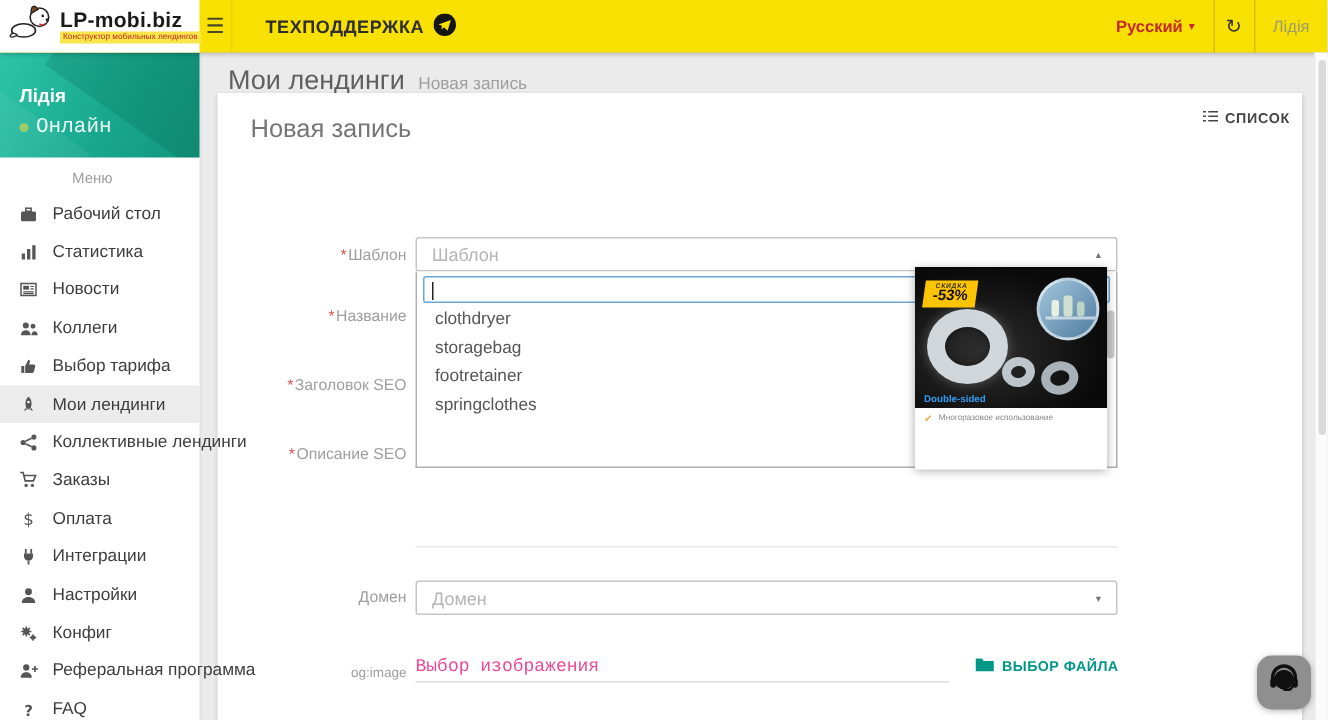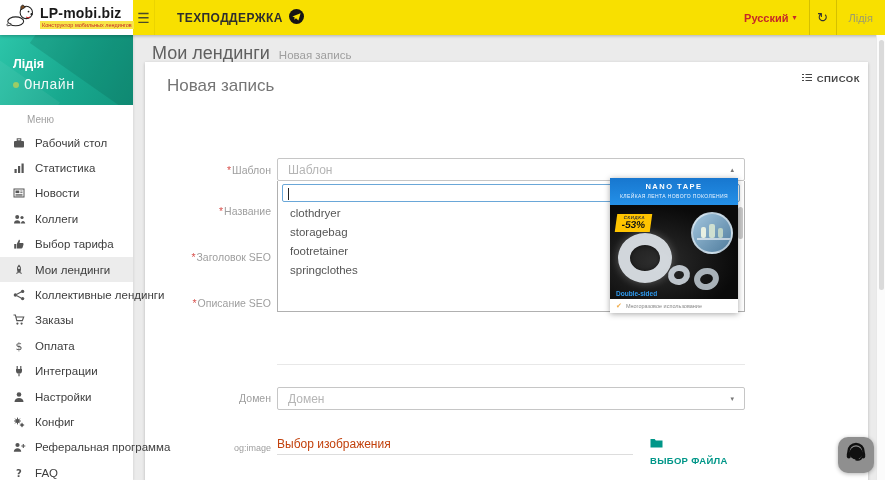--- a/index.html
+++ b/index.html
@@ -23,21 +23,21 @@
 
   
   .sidebar { position:absolute; left:0; top:35px; bottom:0; width:133px; background:#fff; box-shadow:1px 0 2px rgba(0,0,0,.08); z-index:20; }
   .hero { position:relative; height:70px; background:linear-gradient(118deg,#2cc5a9 0%,#18a88e 55%,#12967e 100%); overflow:hidden; }
   .hero-shape1 { position:absolute; width:150px; height:100px; background:rgba(0,60,50,.15); transform:rotate(35deg); left:45px; top:-40px; }
   .hero-shape2 { position:absolute; width:120px; height:90px; background:rgba(255,255,255,.06); transform:rotate(35deg); left:-75px; top:25px; }
   .hero-name { position:absolute; left:13px; top:22px; color:#fff; font-size:12.5px; font-weight:bold; }
   .hero-status { position:absolute; left:13px; top:42px; display:flex; align-items:center; gap:5px; }
   .hero-dot { width:6px; height:6px; border-radius:50%; background:#9ccc65; }
   .hero-status-label { color:rgba(255,255,255,.92); font-size:14px;font-family:Liberation Mono, monospace; }
-  .menu-label { margin:9px 0 5px 27px; font-size:10px; color:#9e9e9e; }
+  .menu-label { margin:9px 0 5px 1px; font-size:10px; color:#9e9e9e;padding-left:47px; }
   .menu-item { height:25.4px; display:flex; align-items:center; gap:9px; padding-left:12px; cursor:pointer; }
   .menu-item.active { background:#ececec; }
   .mi-icon { width:14px; display:flex; justify-content:center; align-items:center; flex:none; }
   .mi-label { font-size:11.5px; color:#3d3d3d; white-space:nowrap; }
 
   
   .main { position:absolute; left:133px; top:35px; right:0; bottom:0; background:#ebebeb; }
   .breadcrumb { padding:8px 0 0 19px; display:flex; align-items:baseline; gap:9px; }
   .bc-title { font-size:18px; color:#606060; }
   .bc-sub { font-size:11.5px; color:#9e9e9e; }
@@ -84,22 +84,22 @@
   .ring-s1 { position:absolute; left:58px; top:60px; width:22px; height:20px; border:6px solid rgba(217,226,234,.85); border-radius:50%; transform:rotate(-10deg); }
   .ring-s2 { position:absolute; left:84px; top:63px; width:25px; height:22px; border:6px solid rgba(206,217,226,.8); border-radius:50%; transform:rotate(-14deg); }
   .pv-caption { position:absolute; left:6px; bottom:2px; font-size:6.5px; font-weight:bold; color:#2f9bf0; }
   .pv-footer { height:14px; background:#fff; display:flex; align-items:center; gap:4px; padding-left:6px; }
   .pv-check { color:#f0ad4e; font-size:7px; font-weight:bold; }
   .pv-feature { font-size:5.5px; color:#888; }
 
   .form-divider { position:absolute; left:132px; top:302px; width:468px; height:1px; background:#e8e8e8; }
 
   .og-input { position:absolute; left:132px; top:372px; width:356px; height:21px; border-bottom:1px solid #ddd; display:flex; align-items:center; }
-  .og-ph { font-size:12px; color:#c2410c; }
-  .file-btn { position:absolute; left:505px; top:376px; display:flex; align-items:flex-start; gap:5px; background:none; border:none; font-family:inherit; color:#009688; font-size:9.5px; font-weight:bold; letter-spacing:.3px; cursor:pointer;flex-direction:column; }
+  .og-ph { font-size:12px; color:#ec4899;font-family:Liberation Mono, monospace; }
+  .file-btn { position:absolute; left:505px; top:376px; display:flex; align-items:center; gap:5px; background:none; border:none; font-family:inherit; color:#009688; font-size:9.5px; font-weight:bold; letter-spacing:.3px; cursor:pointer; }
 
   
   .page-scrollbar { position:absolute; right:0; top:35px; bottom:0; width:9px; background:#fbfbfb; border-left:1px solid #e8e8e8; z-index:40; }
   .page-thumb { margin:5px 1.5px 0 1.5px; height:250px; background:#dadada; border-radius:4px; }
   .chat-btn { position:absolute; right:11px; bottom:7px; width:36px; height:36px; border-radius:10px; background:#8f8f8f; display:flex; align-items:center; justify-content:center; z-index:50; cursor:pointer; box-shadow:0 1px 4px rgba(0,0,0,.3); }
 </style>
 </head>
 <body>
 
 <div class="app">
@@ -333,24 +333,20 @@
         <div id="dd-options">
             <div class="dd-option">clothdryer</div>
             <div class="dd-option">storagebag</div>
             <div class="dd-option">footretainer</div>
             <div class="dd-option">springclothes</div>
           </div>
         <div class="dd-scrollbar"></div>
       </div>
 
       <div class="preview">
-        <div class="pv-header">
-          <div class="pv-title">NANO TAPE</div>
-          <div class="pv-subtitle">КЛЕЙКАЯ ЛЕНТА НОВОГО ПОКОЛЕНИЯ</div>
-        </div>
         <div class="pv-body">
           <div class="ring-big"></div>
           <div class="ring-s1"></div>
           <div class="ring-s2"></div>
           <div class="pv-circle">
             <div class="pv-shelf"></div>
             <div class="pv-bottle1"></div>
             <div class="pv-bottle2"></div>
             <div class="pv-bottle3"></div>
           </div>

